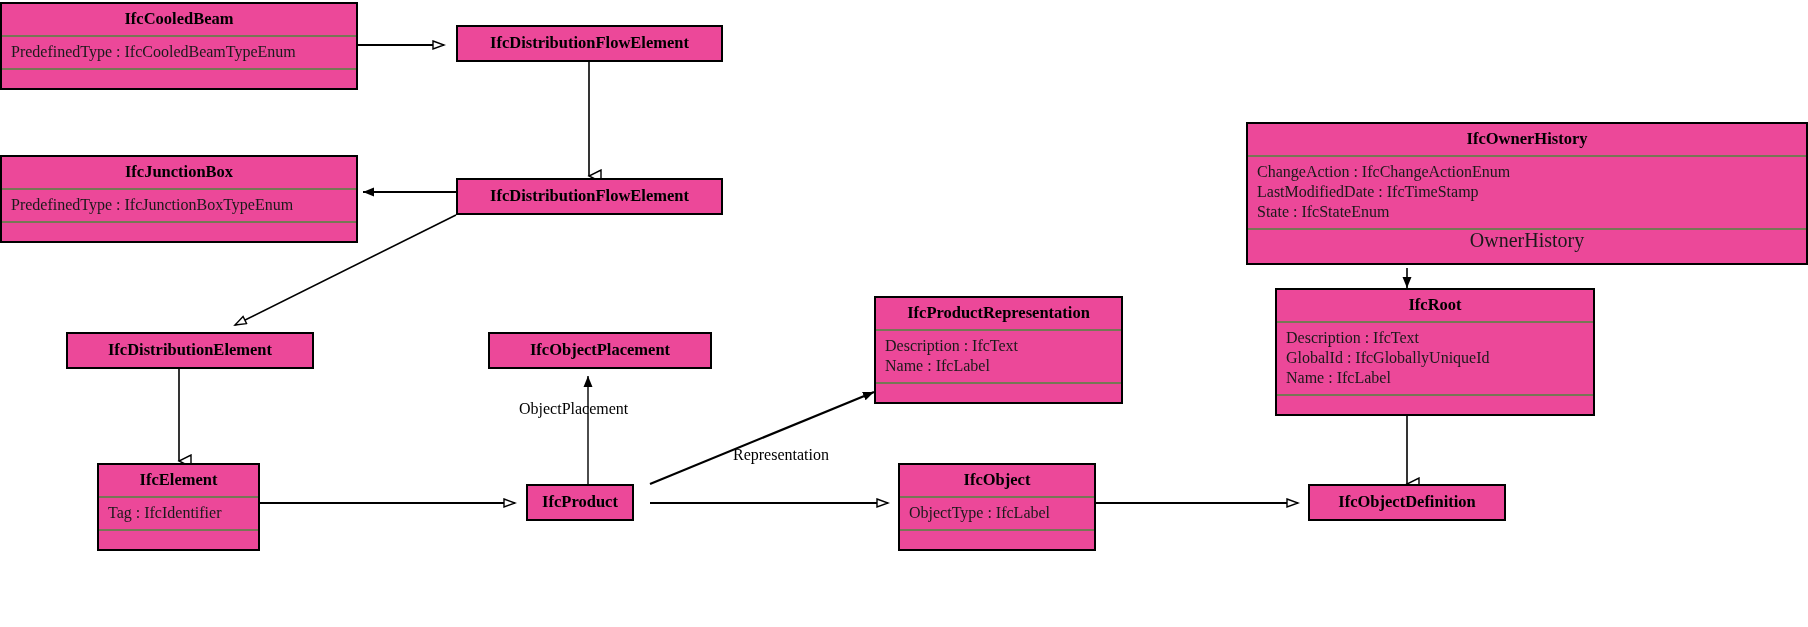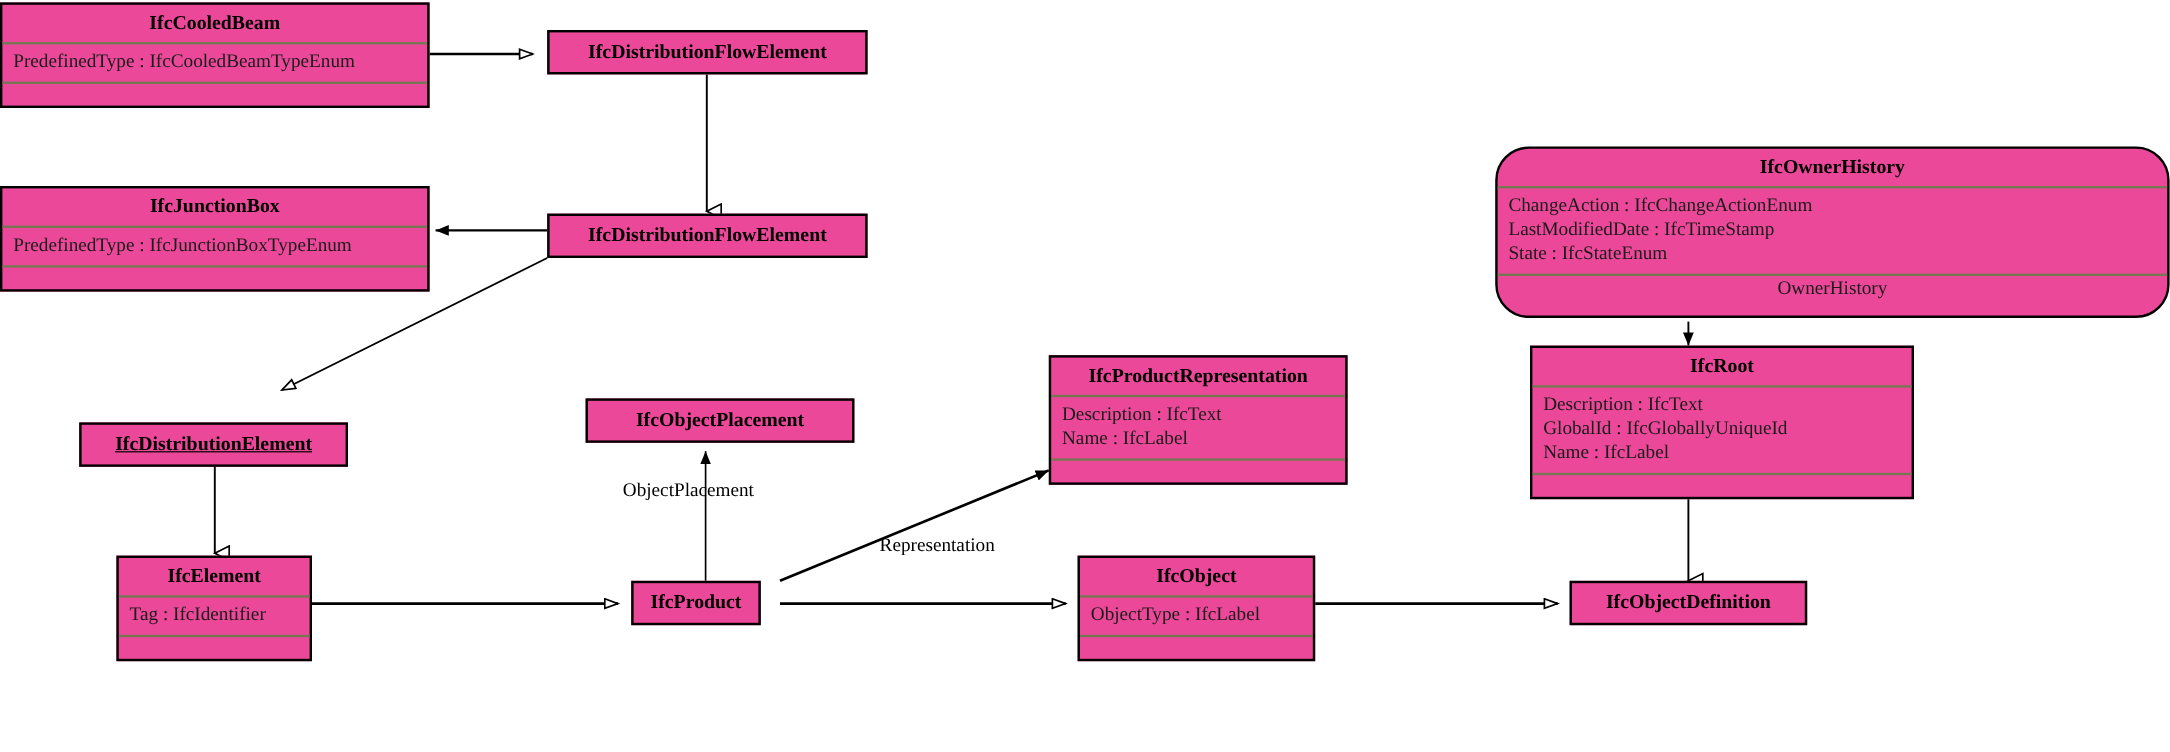--- a/index.html
+++ b/index.html
@@ -10,21 +10,21 @@
 
   .uml-class{position:absolute;box-sizing:border-box;
     background:#ec4899;border:2px solid #000;}
   .uml-class .hdr{
     text-align:center;font-weight:bold;font-size:16.5px;line-height:1;
     padding:7px 8px 7px 8px;color:#000;white-space:nowrap;}
   .uml-class .sep{height:0;border-top:2px solid #777755;}
   .uml-class .attrs{padding:5px 9px 6px 9px;}
   .uml-class .attr{font-size:16px;line-height:20px;color:#1a1a1a;white-space:nowrap;}
   .uml-class .tail{height:18px;}
-  .uml-class .tailtxt{height:21px;text-align:center;font-size:16px;line-height:21px;color:#1a1a1a;}
+  .uml-class .tailtxt{height:21px;text-align:center;font-size:20px;line-height:21px;color:#1a1a1a;}
   .uml-class.simple .hdr{padding:8px 10px;}
 
   .edge-label{position:absolute;font-size:16px;color:#000;white-space:nowrap;
     background:transparent;line-height:1;}
 </style>
 </head>
 <body>
 
 <div id="stage">
 
@@ -117,33 +117,33 @@
       <div class="attr">PredefinedType : IfcJunctionBoxTypeEnum</div>
     </div>
     <div class="sep"></div>
     <div class="tail"></div>
   </div>
 
   <div class="uml-class simple" id="c3" style="left: 456px; top: 178px; width: 267px; min-height: 37px;">
     <div class="hdr">IfcDistributionFlowElement</div>
   </div>
 
-  <div class="uml-class" id="c4" style="left: 1246px; top: 122px; width: 562px; min-height: 143px; border-radius: 28px;">
+  <div class="uml-class" id="c4" style="left: 1246px; top: 122px; width: 562px; min-height: 143px;">
     <div class="hdr">IfcOwnerHistory</div>
     <div class="sep"></div>
     <div class="attrs">
       <div class="attr">ChangeAction : IfcChangeActionEnum</div>
       <div class="attr">LastModifiedDate : IfcTimeStamp</div>
       <div class="attr">State : IfcStateEnum</div>
     </div>
     <div class="sep"></div>
     <div class="tailtxt">OwnerHistory</div>
   </div>
 
-  <div class="uml-class simple" id="c5" style="left: 66px; top: 352px; width: 224px; min-height: 37px; text-decoration: underline;">
+  <div class="uml-class simple" id="c5" style="left: 66px; top: 332px; width: 248px; min-height: 37px;">
     <div class="hdr">IfcDistributionElement</div>
   </div>
 
   <div class="uml-class simple" id="c6" style="left: 488px; top: 332px; width: 224px; min-height: 37px;">
     <div class="hdr">IfcObjectPlacement</div>
   </div>
 
   <div class="uml-class" id="c7" style="left: 874px; top: 296px; width: 249px; min-height: 104px;">
     <div class="hdr">IfcProductRepresentation</div>
     <div class="sep"></div>

